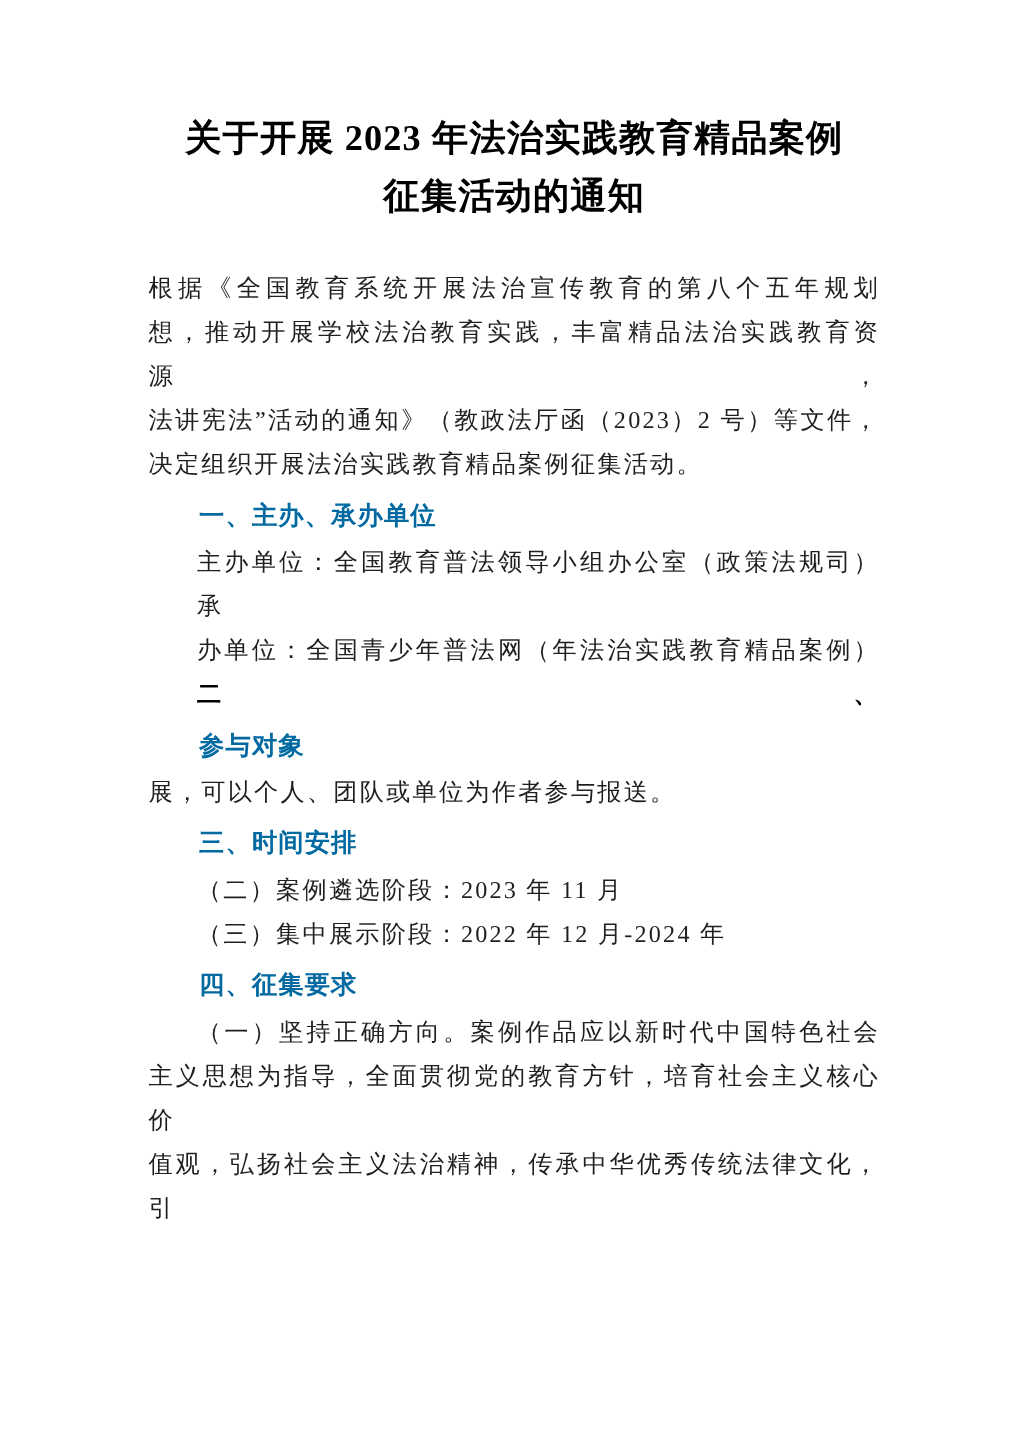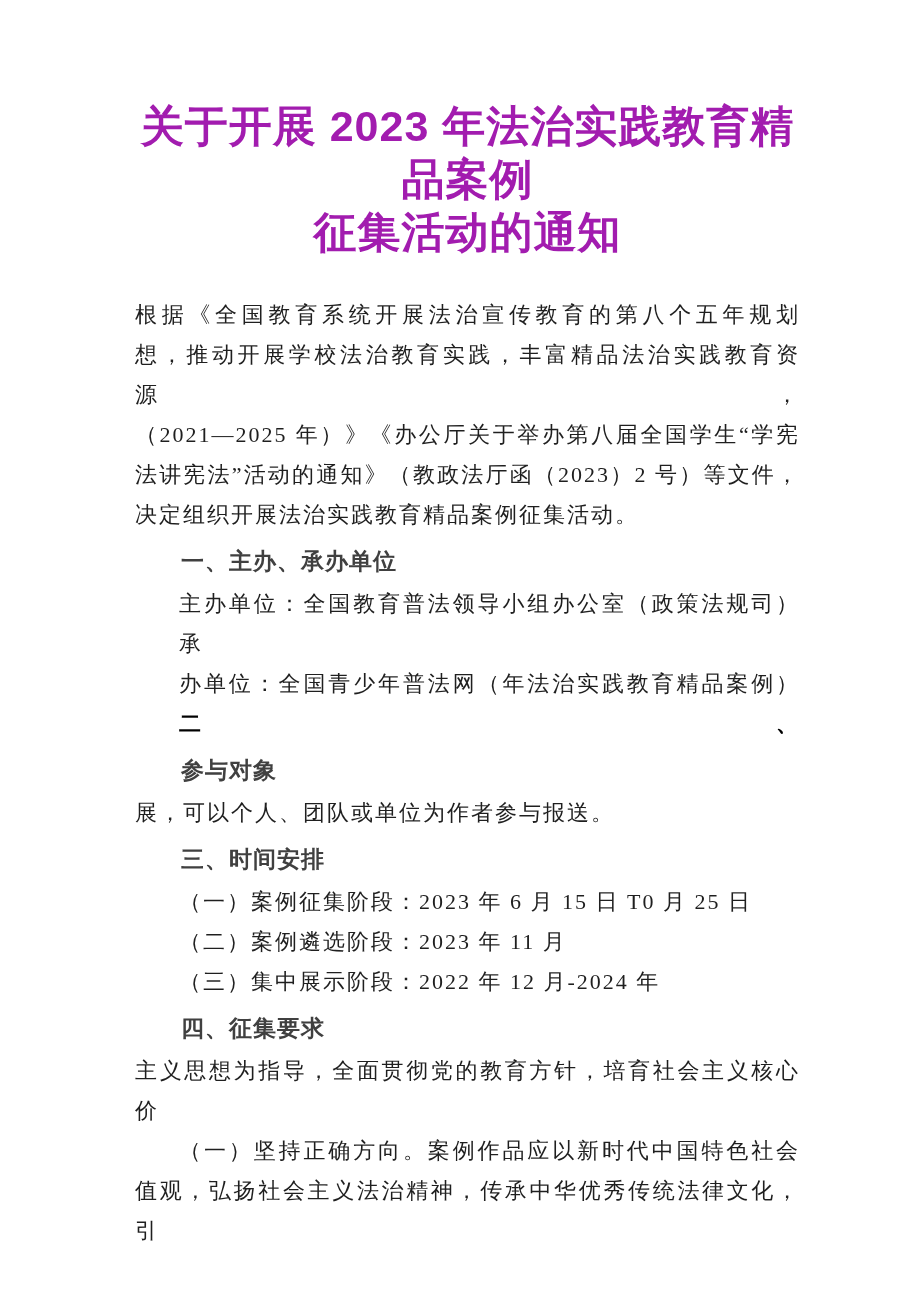--- a/index.html
+++ b/index.html
@@ -9,27 +9,27 @@
     margin:0 auto;
     background:#ffffff;
     overflow:hidden;
     font-family:"Liberation Serif","DejaVu Serif",serif;
     color:#1f1f1f;
   }
   .content{
     padding:100px 120px 0 135px; 
   }
   .doc-title{
-    font-family:Liberation Sans, sans-serif;
+    font-family:Liberation Serif, serif;
     font-weight:700;
-    font-size:43px;
+    font-size:33px;
     line-height:53px;
     letter-spacing:1px;
     text-align:center;
-    color:#a21caf;
+    color:#000000;
     margin:0 0 36px 0;
   }
   .body-text{
     font-size:22px;
     line-height:40px;
     letter-spacing:2px;
   }
   .line{white-space:nowrap;}
   .jl{ 
     white-space:normal;
@@ -38,21 +38,21 @@
     -moz-text-align-last:justify;
   }
   .ind{text-indent:2em;}       
   .blockind{margin-left:2em;}  
   .heading{
     font-family:"Liberation Sans","DejaVu Sans",sans-serif;
     font-weight:700;
     font-size:23px;
     line-height:40px;
     letter-spacing:1px;
-    color:#404040;
+    color:#0369a1;
     padding-left:2em;
     margin:6px 0 3px 0;
   }
   .bold-inline{
     font-family:"Liberation Sans","DejaVu Sans",sans-serif;
     font-weight:700;
     color:#000;
   }
 </style>
 </head>
@@ -63,38 +63,36 @@
 
     <h1 class="doc-title">
       <div>关于开展 2023 年法治实践教育精品案例</div>
       <div>征集活动的通知</div>
     </h1>
 
     <div class="body-text">
 
       <div class="line jl">根据《全国教育系统开展法治宣传教育的第八个五年规划</div>
       <div class="line jl">想，推动开展学校法治教育实践，丰富精品法治实践教育资源，</div>
-      <div class="line jl">（2021—2025 年）》《办公厅关于举办第八届全国学生“学宪</div>
       <div class="line jl">法讲宪法”活动的通知》（教政法厅函（2023）2 号）等文件，</div>
       <div class="line">决定组织开展法治实践教育精品案例征集活动。</div>
 
       <div class="heading">一、主办、承办单位</div>
       <div class="line jl blockind">主办单位：全国教育普法领导小组办公室（政策法规司）承</div>
       <div class="line jl blockind">
         <span>办单位：全国青少年普法网（年法治实践教育精品案例）</span><span class="bold-inline">二、</span>
       </div>
 
       <div class="heading">参与对象</div>
       <div class="line">展，可以个人、团队或单位为作者参与报送。</div>
 
       <div class="heading">三、时间安排</div>
-      <div class="line ind">（一）案例征集阶段：2023 年 6 月 15 日 T0 月 25 日</div>
       <div class="line ind">（二）案例遴选阶段：2023 年 11 月</div>
       <div class="line ind">（三）集中展示阶段：2022 年 12 月-2024 年</div>
 
       <div class="heading">四、征集要求</div>
+      <div class="line jl ind">（一）坚持正确方向。案例作品应以新时代中国特色社会</div>
       <div class="line jl">主义思想为指导，全面贯彻党的教育方针，培育社会主义核心价</div>
-      <div class="line jl ind">（一）坚持正确方向。案例作品应以新时代中国特色社会</div>
       <div class="line jl">值观，弘扬社会主义法治精神，传承中华优秀传统法律文化，引</div>
 
     </div>
   </div>
 </div>
 
 </body></html>

